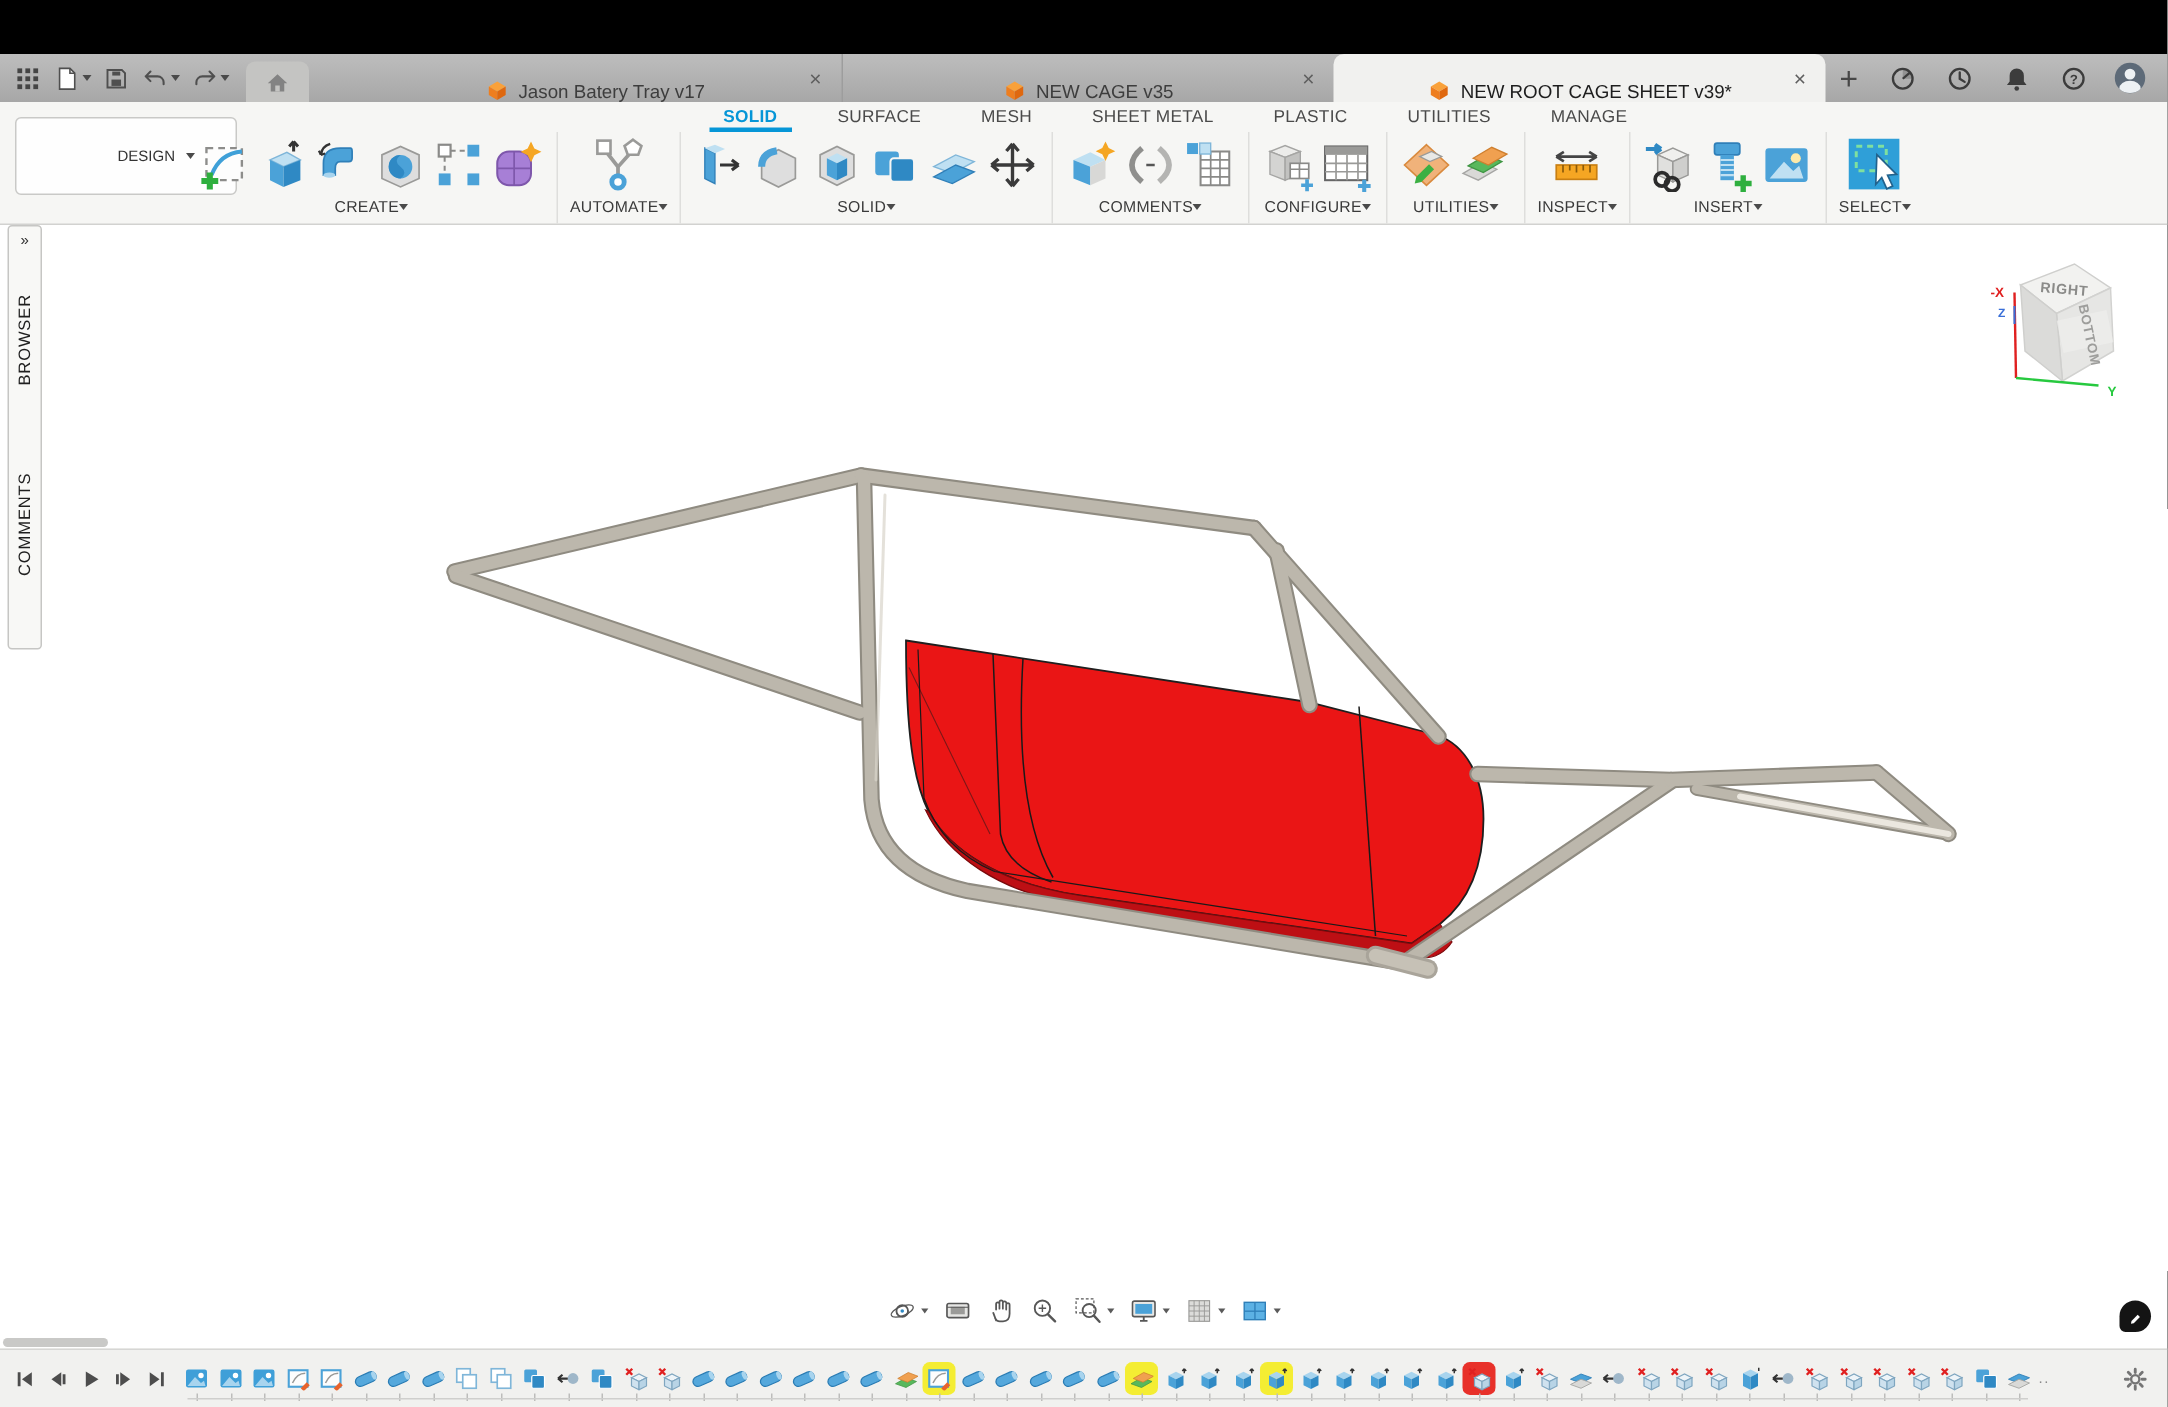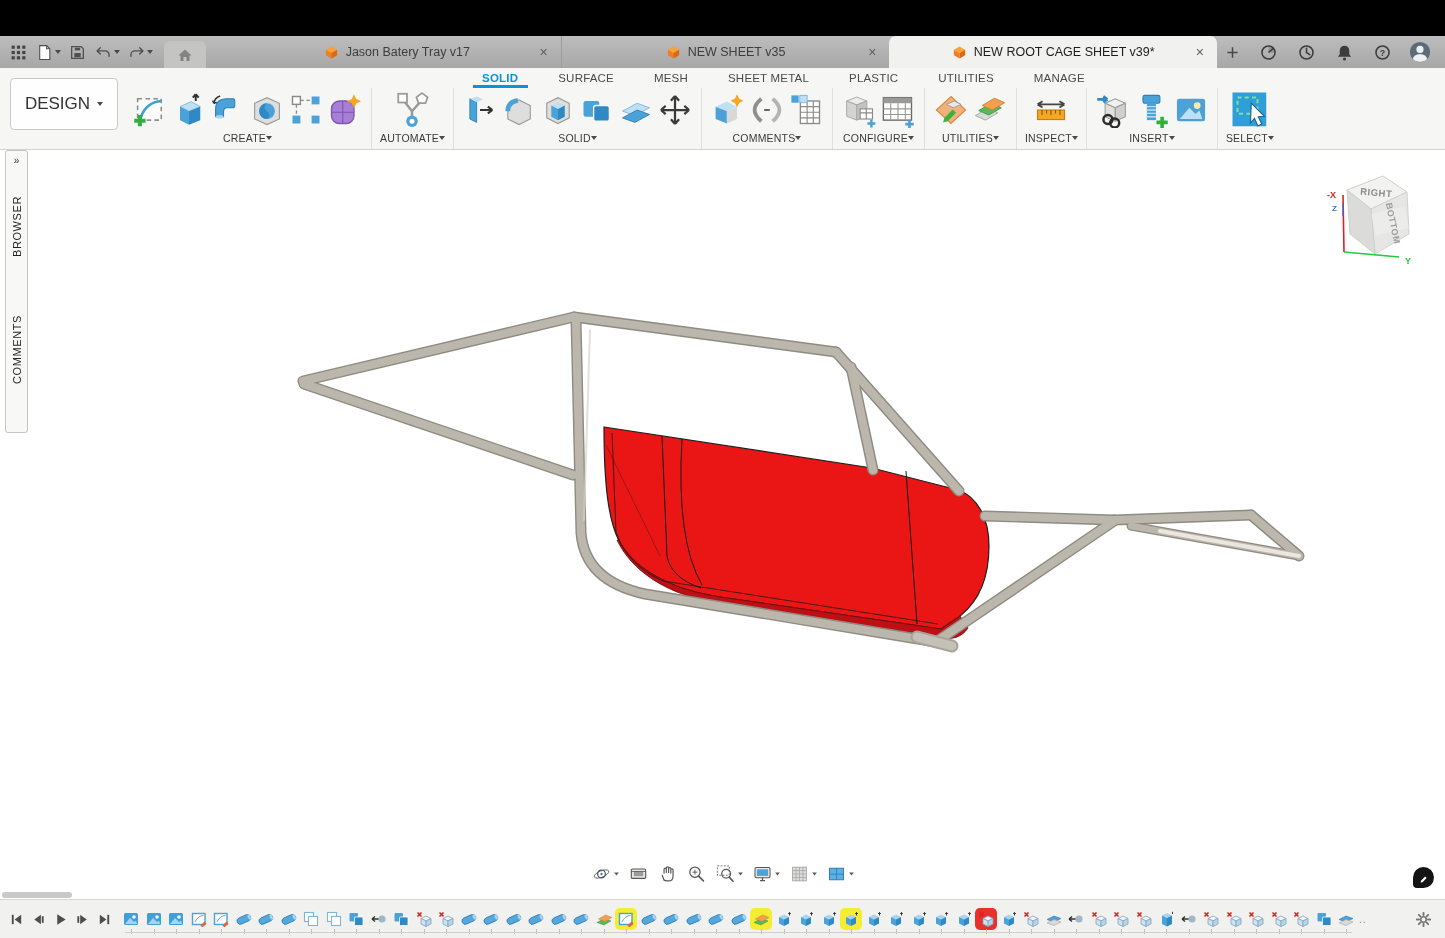--- a/index.html
+++ b/index.html
@@ -11,39 +11,39 @@
   .macbar{position:absolute;top:0;left:0;right:0;height:36px;background:#000;z-index:9;}
   
   .tabbar{position:absolute;top:36px;left:0;right:0;height:32px;background:linear-gradient(#bdbdbd,#a7a7a7);z-index:9;display:flex;align-items:stretch;}
   .tb-left{width:228px;flex:none;display:flex;align-items:center;padding-left:5px;}
   .qbtn{width:26px;height:26px;display:flex;align-items:center;justify-content:center;}
   .qbtn svg{width:17px;height:17px;}
   .qcaret{margin:0 3px 0 -2px;}
   .home-bump{width:42px;height:27px;margin-top:5px;margin-left:8px;background:#c4c4c2;border-radius:6px 6px 0 0;display:flex;align-items:center;justify-content:center;align-self:flex-end;}
   .home-bump svg{width:16px;height:16px;opacity:.75;}
   .doc-tabs{flex:1;display:flex;min-width:0;}
-  .doc-tab{flex:1;max-width:339px;display:flex;align-items:center;justify-content:center;gap:7px;position:relative;
+  .doc-tab{flex:1;max-width:339px;display:flex;align-items:flex-end;justify-content:center;gap:7px;position:relative;
     font-size:12.5px;color:#3d3d3d;border-left:1px solid #9d9d9d;cursor:default;}
   .doc-tab:first-child{border-left:none;}
   .doc-tab .dticon{width:15px;height:15px;}
   .doc-tab .tab-close{position:absolute;right:13px;top:50%;transform:translateY(-50%);font-size:14px;color:#5f5f5f;line-height:1;}
   .doc-tab.active{background:#f1f1ef;border-radius:7px 7px 0 0;border-left:none;color:#1d1d1d;}
   .plus-btn{width:30px;display:flex;align-items:center;justify-content:center;}
   .plus-btn svg{width:15px;height:15px;}
   .tb-right{display:flex;align-items:center;gap:12px;padding:0 12px 0 8px;}
   .tb-right svg{width:19px;height:19px;}
   .tb-right .av svg{width:24px;height:24px;}
   
   .ribbon{position:absolute;top:68px;left:0;right:0;height:81px;background:#f6f6f4;border-bottom:1px solid #d2d2d0;z-index:9;}
   .ribbon-tabs{display:flex;height:20px;margin-left:122px;justify-content:center;}
   .rtab{display:flex;align-items:center;padding:0 20px;font-size:11.5px;color:#4a4a4a;white-space:nowrap;position:relative;letter-spacing:.2px;}
   .rtab.active{color:#0696d7;font-weight:bold;}
   .rtab.active::after{content:"";position:absolute;left:14%;right:14%;bottom:0;height:3px;background:#0696d7;}
   .design-btn{position:absolute;left:10px;top:10px;width:106px;height:50px;background:#fefefe;border:1px solid #c9c9c7;border-radius:4px;
-    display:flex;align-items:center;justify-content:center;gap:7px;font-size:17px;color:#333;}
+    display:flex;align-items:center;justify-content:center;gap:7px;font-size:10px;color:#333;padding-left:40px;}
   .ribbon-groups{position:absolute;left:124px;top:20px;bottom:0;right:0;display:flex;}
   .rgroup{display:flex;flex-direction:column;align-items:center;padding:0 8px;border-right:1px solid #dededc;}
   .rgroup:last-child{border-right:none;}
   .rg-icons{flex:1;display:flex;align-items:center;gap:3px;}
   .rg-icon svg{width:36px;height:36px;}
   .rg-icon.big svg{width:40px;height:40px;}
   .rg-label{font-size:10.5px;color:#3a3a3a;display:flex;align-items:center;gap:0;padding:1px 0 5px;letter-spacing:.2px;}
   
   .model-svg{position:absolute;left:0;top:0;z-index:1;}
   .left-panel{position:absolute;left:5px;top:150px;width:21px;height:281px;background:#f8f8f6;border:1px solid #c6c6c4;border-radius:3px;z-index:3;
@@ -192,21 +192,21 @@
           <span class="tab-close">×</span>
         </div>
         <div class="doc-tab">
           <span class="dticon">
             <svg class="ic" viewBox="0 0 32 32">
               <polygon points="16,3 28,10 16,17 4,10" fill="#f9a13a"></polygon>
               <polygon points="4,10 16,17 16,29 4,22" fill="#ee7e1f"></polygon>
               <polygon points="28,10 16,17 16,29 28,22" fill="#df680f"></polygon>
             </svg>
           </span>
-          <span>NEW SHEET v35</span>
+          <span>NEW CAGE v35</span>
           <span class="tab-close">×</span>
         </div>
         <div class="doc-tab active">
           <span class="dticon">
             <svg class="ic" viewBox="0 0 32 32">
               <polygon points="16,3 28,10 16,17 4,10" fill="#f9a13a"></polygon>
               <polygon points="4,10 16,17 16,29 4,22" fill="#ee7e1f"></polygon>
               <polygon points="28,10 16,17 16,29 28,22" fill="#df680f"></polygon>
             </svg>
           </span>

